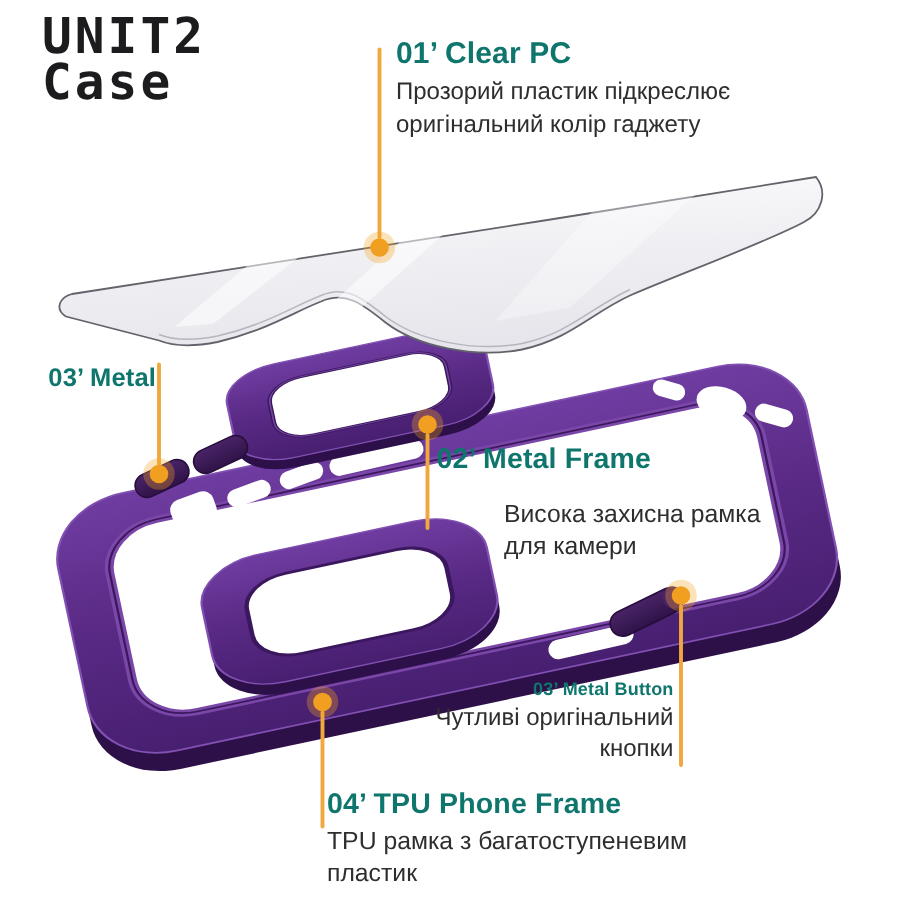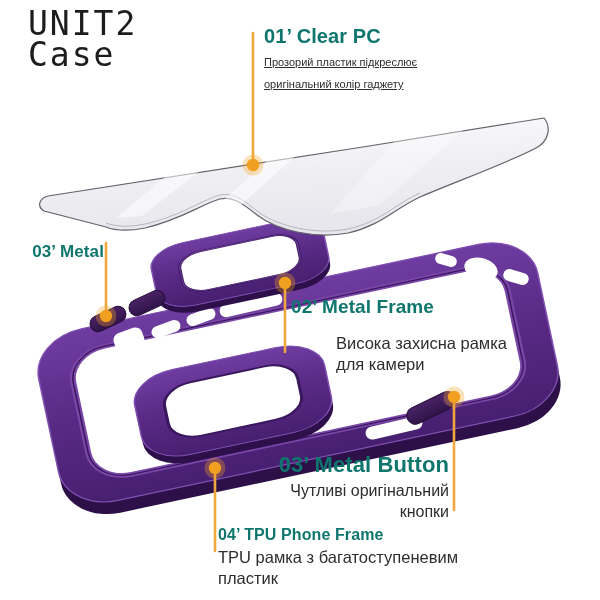--- a/index.html
+++ b/index.html
@@ -6,36 +6,36 @@
   .canvas{
     position:relative; width:600px; height:600px; background:#ffffff;
     overflow:hidden; font-family:"Liberation Sans", sans-serif;
   }
   .art{position:absolute; left:0; top:0; z-index:1;}
   .label{position:absolute; z-index:3; color:#1d1d1f;}
   .t-title{font-weight:700; color:#0f766e; letter-spacing:.1px;}
   .t-body{font-weight:400; color:#2e2e31;}
   .logo{
     position:absolute; left:28px; top:8px; z-index:3;
-    font-family:"DejaVu Sans Mono", monospace; font-weight:400;
+    font-family:"DejaVu Sans Mono", monospace; font-weight:700;
     color:#1c1c1e; line-height:31px; font-size:33px; letter-spacing:2px;
   }
   .lbl01{left:264px; top:25px; width:310px;}
   .lbl01 .t-title{font-size:20px; margin-bottom:3px;}
-  .lbl01 .t-body{font-size:11px; line-height:22px;text-decoration:underline;}
+  .lbl01 .t-body{font-size:16px; line-height:22px;}
   .lbl03l{left:14px; top:241px; width:90px; text-align:right;}
   .lbl03l .t-title{font-size:17px; line-height:22px;}
   .lbl02{left:291px; top:296px; width:260px;}
   .lbl02 .t-title{font-size:19px; margin-bottom:15px;}
   .lbl02 .t-body{font-size:16.5px; line-height:21px;margin-left:45px;}
   .lbl03r{left:265px; top:452px; width:184px; text-align:right;}
-  .lbl03r .t-title{font-size:22px; margin-bottom:2px;}
+  .lbl03r .t-title{font-size:12px; margin-bottom:2px;}
   .lbl03r .t-body{font-size:16px; line-height:21px;}
   .lbl04{left:218px; top:526px; width:300px;}
-  .lbl04 .t-title{font-size:16px; margin-bottom:3px;}
+  .lbl04 .t-title{font-size:19px; margin-bottom:3px;}
   .lbl04 .t-body{font-size:16.5px; line-height:21px;}
 </style>
 </head>
 <body>
 
 <div class="canvas">
 
   <svg class="art" width="600" height="600" viewBox="0 0 600 600">
     <defs>
       <linearGradient id="glassGrad" x1="0" y1="0" x2="0.25" y2="1">

